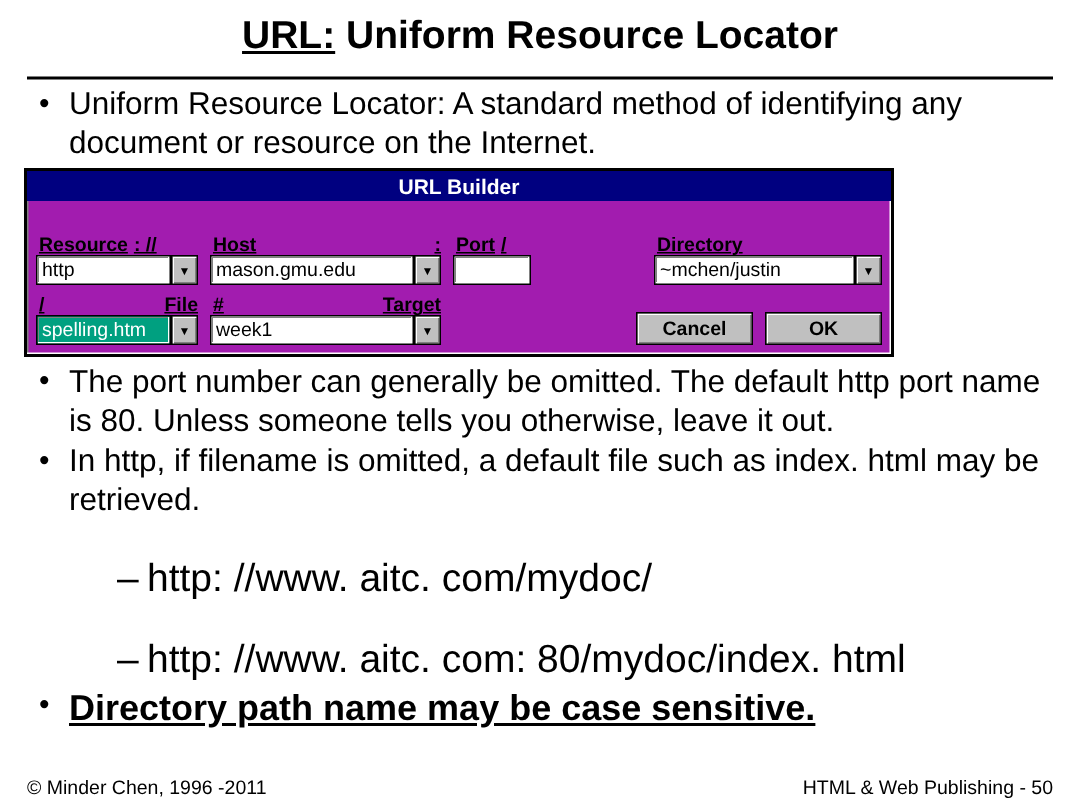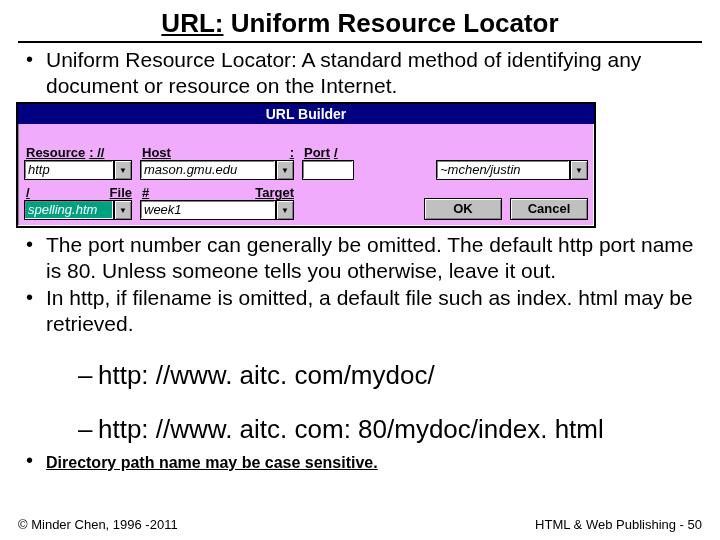--- a/index.html
+++ b/index.html
@@ -10,54 +10,54 @@
     background: #fff;
     font-family: Arial, Helvetica, sans-serif;
     padding: 8px 18px 4px 18px;
     position: relative;
   }
   .title {
     text-align: center;
     font-size: 26px;
     font-weight: bold;
     border-bottom: 2px solid #000;
-    padding-bottom: 2px;
+    padding-bottom: 12px;
     margin-bottom: 4px;
   }
   .title .url { text-decoration: underline; }
   ul.main { list-style: none; padding: 0; margin: 0 0 0 6px; }
   ul.main > li { position: relative; padding-left: 22px; margin: 2px 0; font-size: 21px; line-height: 1.22; }
   ul.main > li::before { content: "•"; position: absolute; left: 2px; top: 0; font-size: 20px; }
   ul.sub { list-style: none; padding: 0; margin: 2px 0 2px 30px; }
   ul.sub > li { position: relative; padding-left: 22px; font-size: 26px; line-height: 1.25; margin-top: 22px; }
   ul.sub > li::before { content: "–"; position: absolute; left: 2px; top: 0; }
-  .bold-under { font-weight: bold; text-decoration: underline; font-size: 16px; }
+  .bold-under { font-weight: bold; text-decoration: underline; font-size: 24px; }
   .builder-wrap {
     margin: 4px 0 4px -2px;
     border: 2px solid #000;
-    background: #f0abfc;
+    background: #a21caf;
     width: 580px;
     font-family: Arial, Helvetica, sans-serif;
     font-size: 12px;
     box-shadow: -1px -1px 0 #fff inset, 1px 1px 0 #808080 inset;
   }
   .builder-title {
     background: #000080;
     color: #fff;
     text-align: center;
     font-weight: bold;
     padding: 2px 0;
     font-size: 14px;
   }
   .builder-body { padding: 20px 6px 6px 6px; }
   .row { display: flex; align-items: flex-end; gap: 8px; }
   .col { display: flex; flex-direction: column; }
   .lbl { font-size: 13px; font-weight: bold; text-decoration: underline; padding: 1px 0 0 2px; display:flex; align-items:baseline; gap:4px;}
   .lbl .nolab { text-decoration: none; font-weight: bold; }
-  .combo { display: flex; font-style: italic; }
+  .combo { display: flex; }
   .fld {
     background: #fff;
     border: 1px solid #000;
     box-shadow: inset -1px -1px 0 #fff, inset 1px 1px 0 #808080;
     height: 20px;
     padding: 1px 3px;
     font-size: 13px;
   }
   .fld.sel { background: #00a080; color: #fff; }
   .drop {
@@ -120,20 +120,23 @@
         <div class="lbl">
             <span>Port</span>
             <span class="nolab">/</span>
           </div>
         <div class="combo">
           <div class="fld" style="flex:1"></div>
         </div>
       </div>
       <div class="col" style="flex:1"></div>
       <div class="col" style="width:152px">
+        <div class="lbl">
+            <span>Directory</span>
+          </div>
         <div class="combo">
           <div class="fld" style="flex:1">~mchen/justin</div>
           <div class="drop">▼</div>
         </div>
       </div>
     </div>
 
     <div class="row" style="margin-top:4px">
       <div class="col" style="width:108px">
         <div class="lbl">
@@ -151,22 +154,22 @@
             <span class="nolab">#</span>
             <span style="flex:1"></span>
             <span>Target</span>
           </div>
         <div class="combo">
           <div class="fld" style="flex:1">week1</div>
           <div class="drop">▼</div>
         </div>
       </div>
       <div class="col" style="flex:1"></div>
+      <div class="btn">Cancel</div>
       <div class="btn">OK</div>
-      <div class="btn">Cancel</div>
     </div>
   </div>
 </div>
 
 <ul class="main">
   <li>The port number can generally be omitted.  The default http port name is 80.  Unless someone tells you otherwise, leave it out.</li>
   <li>
     <span>In http, if filename is omitted, a default file such as index. html may be retrieved.</span>
     <ul class="sub">
       <li>http: //www. aitc. com/mydoc/</li>

